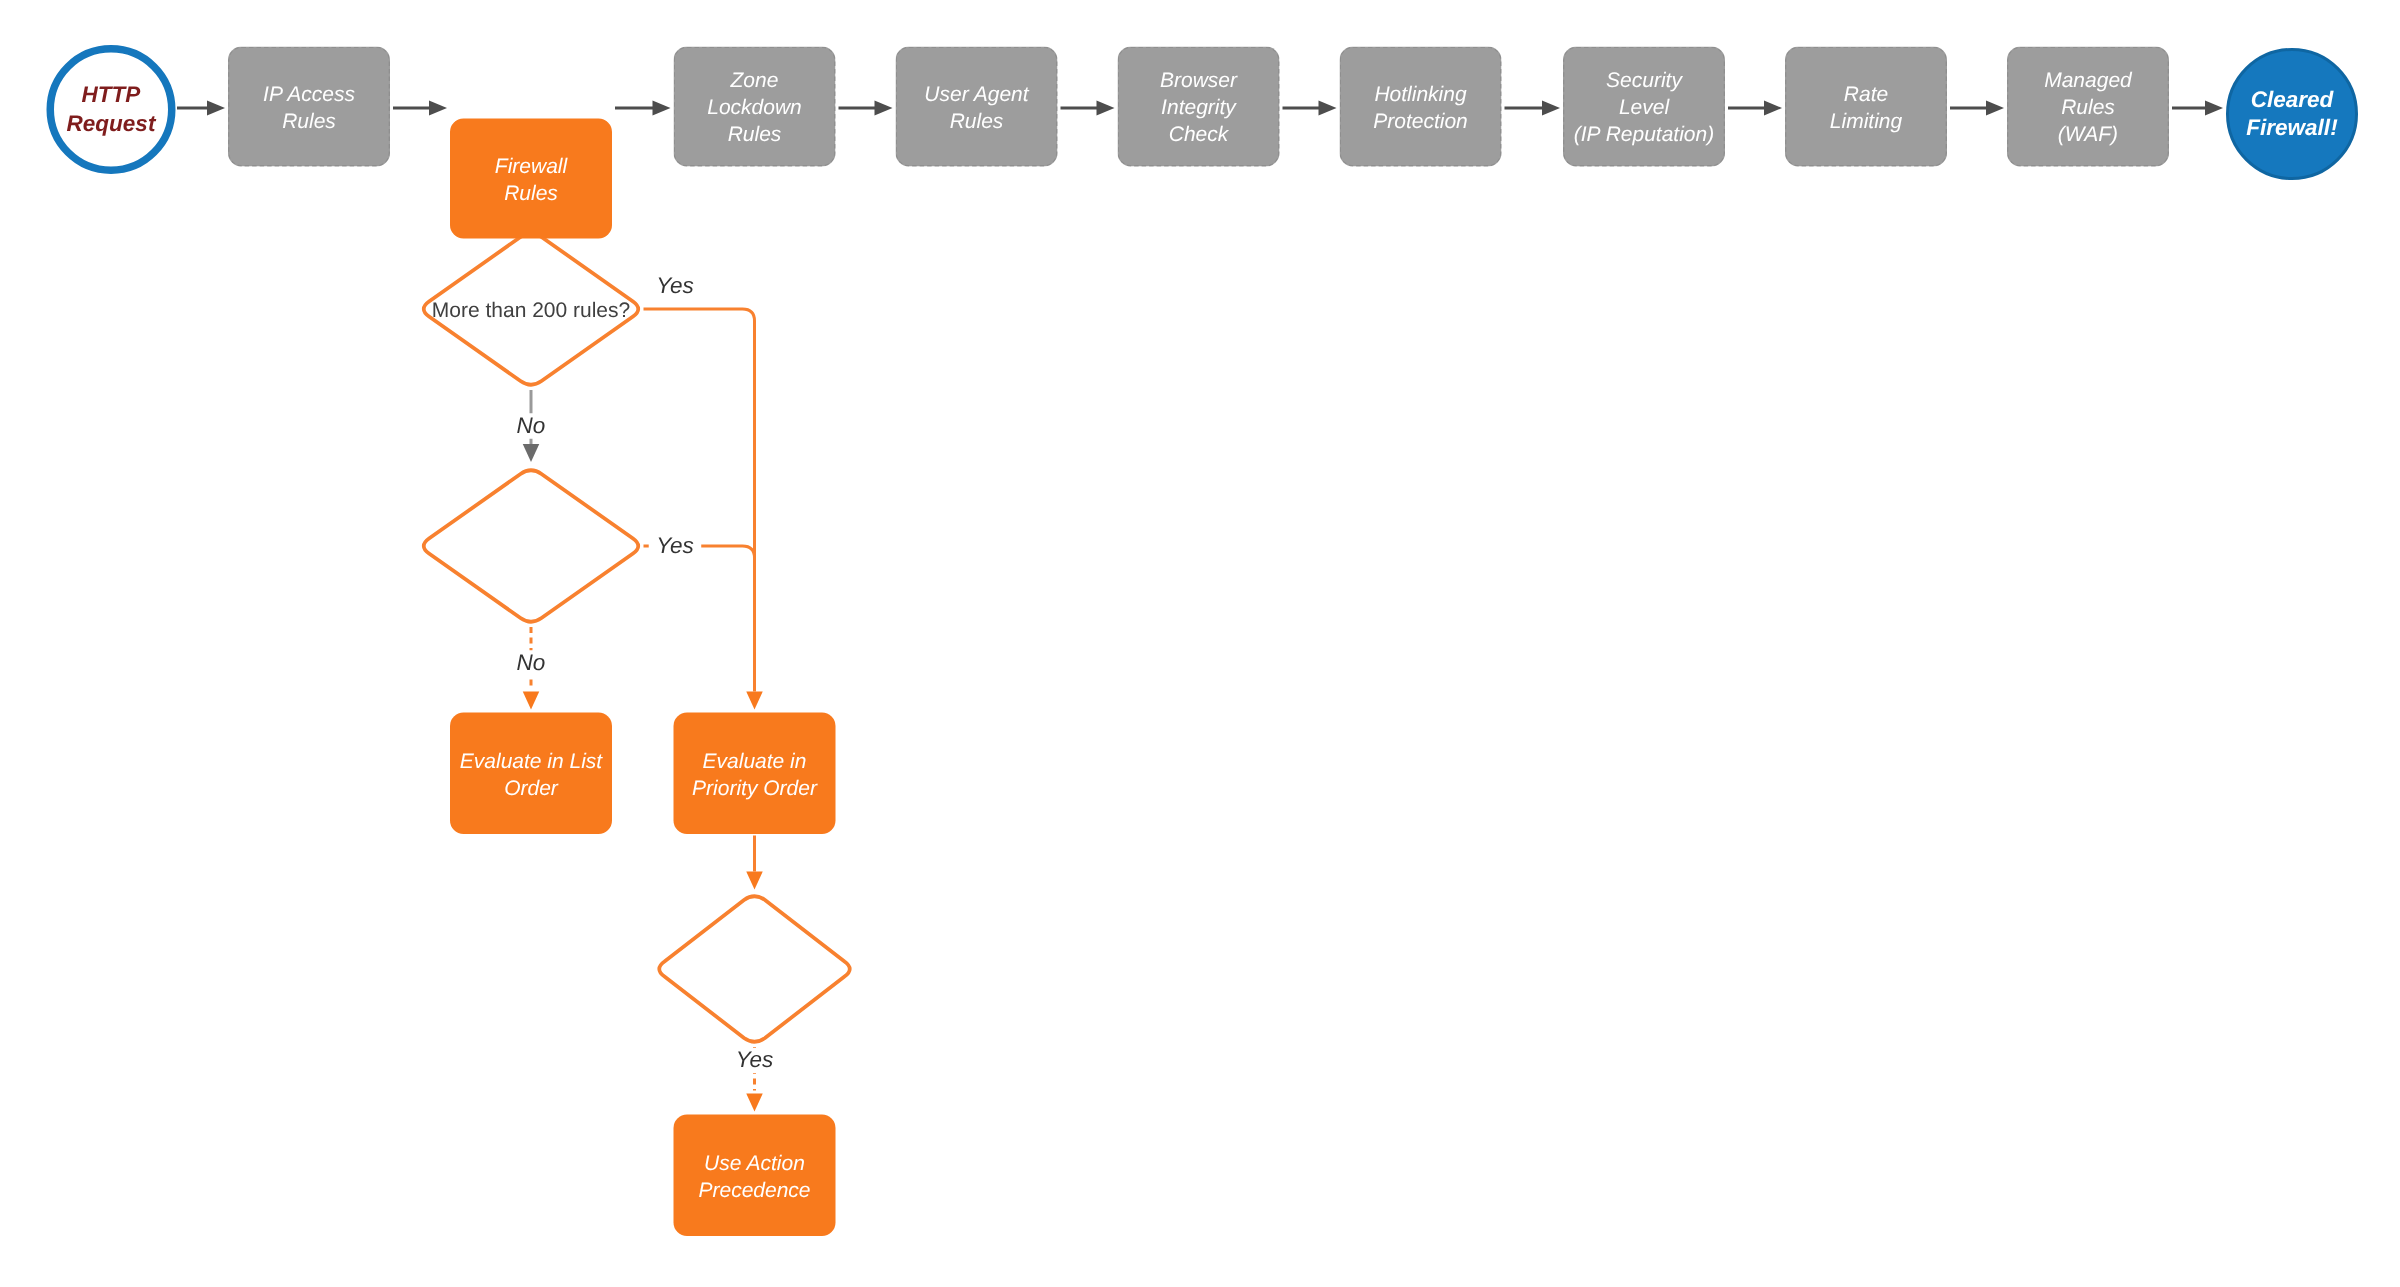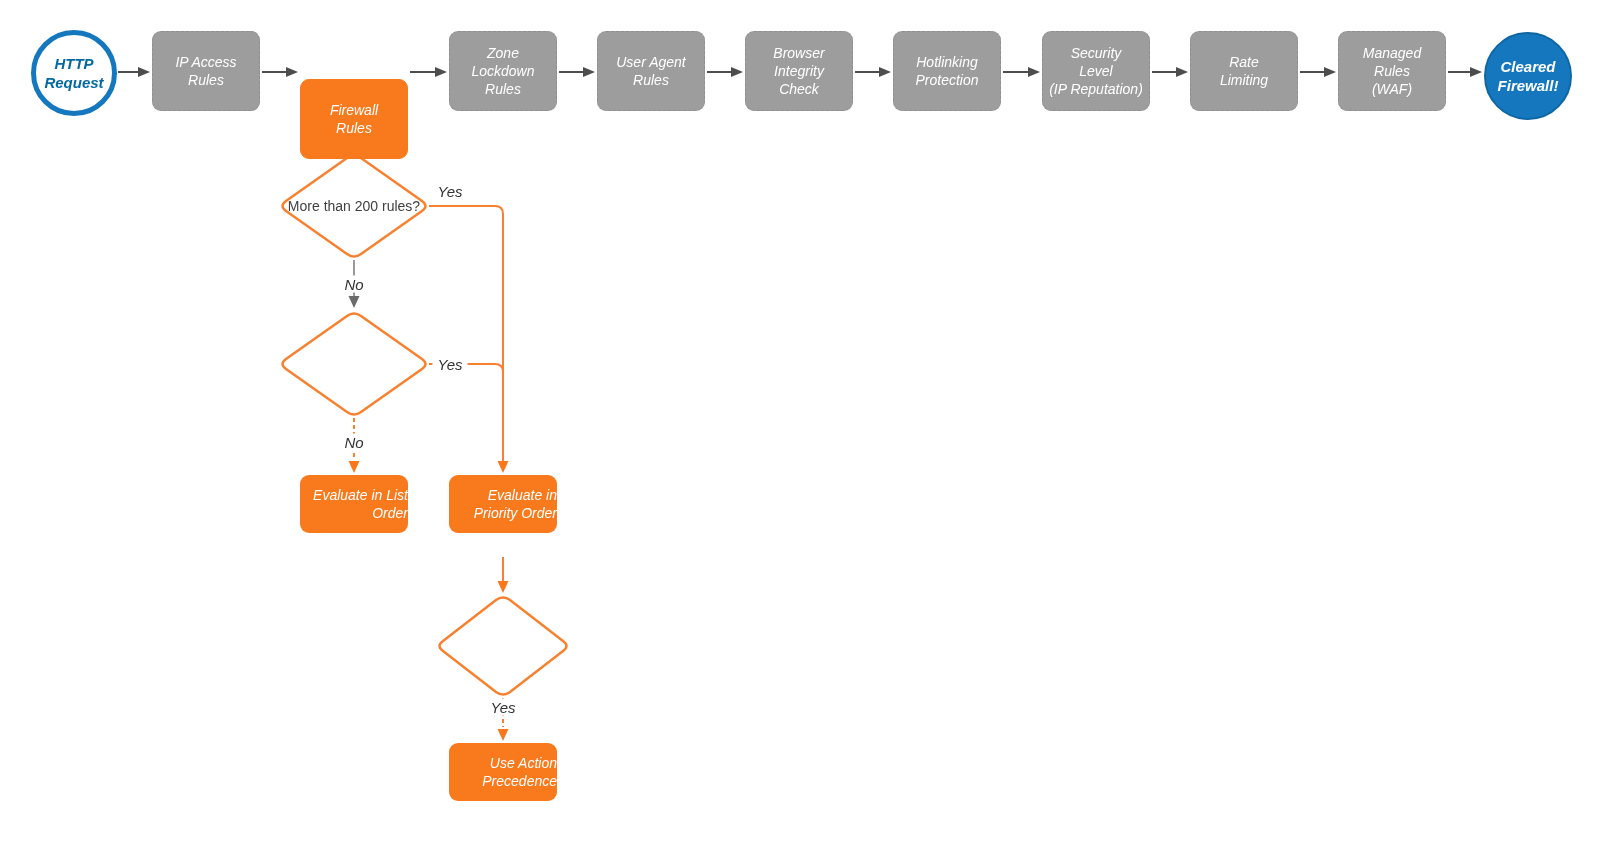--- a/index.html
+++ b/index.html
@@ -29,37 +29,37 @@
     font-size:14px;line-height:18px;
   }
   .stage.orange{
     background:#f87a1d;
     border:1px solid #f87a1d;
     margin-top:48px;
   }
   .action{
     position:absolute;
     display:flex;align-items:center;justify-content:center;
-    text-align:right;box-sizing:border-box;
-    width:108px;height:58px;
+    text-align:center;box-sizing:border-box;
+    width:108px;height:81px;
     background:#f87a1d;
     border-radius:9px;
     color:#ffffff;font-style:italic;
     font-size:14px;line-height:18px;
   }
   .circle{
     border-radius:50%;
     font-weight:bold;font-style:italic;
     font-size:15px;line-height:19px;
   }
   .circle.start{
     left:31px;top:30px;width:86px;height:86px;
     background:#ffffff;
     border:5px solid #1577bd;
-    color:#0369a1;
+    color:#7f1d1d;
   }
   .circle.end{
     left:1484px;top:32px;width:88px;height:88px;
     background:#1578be;
     border:2px solid #0f66a2;
     color:#ffffff;
     align-items:center;
   }
   .diamond-label{
     position:absolute;

